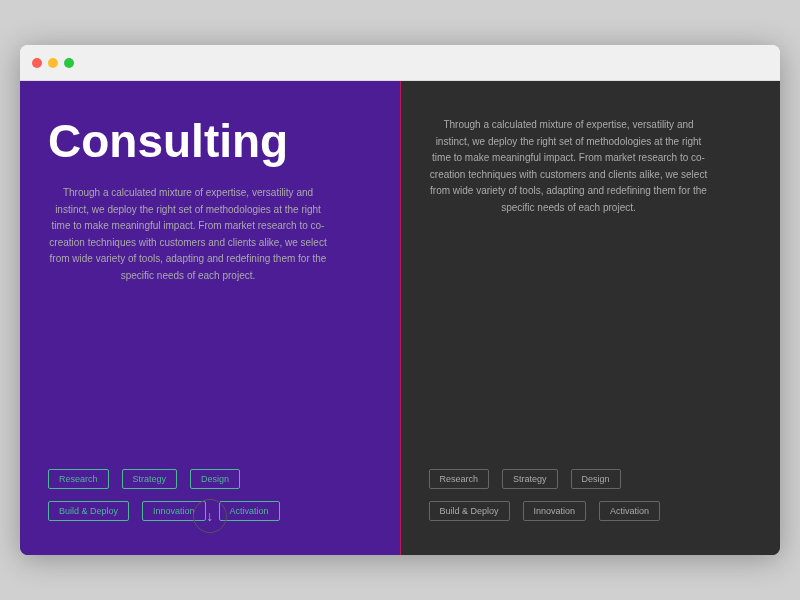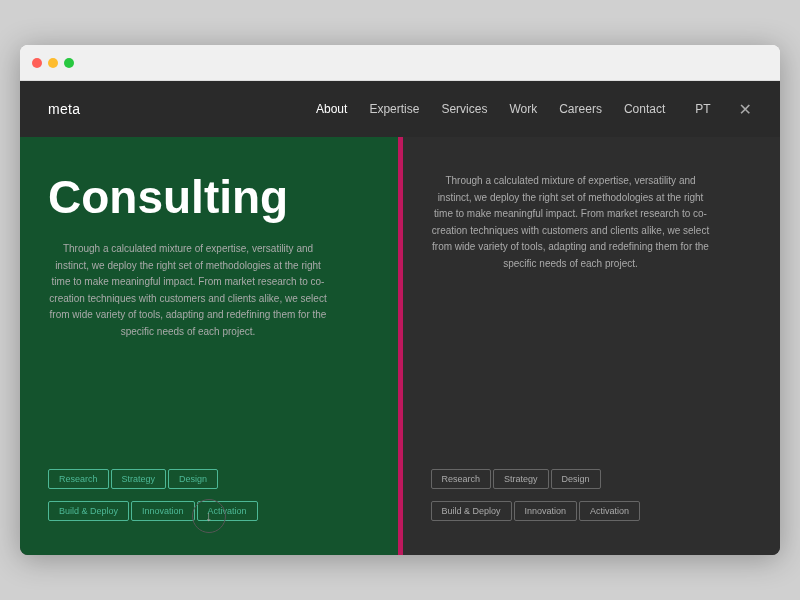--- a/index.html
+++ b/index.html
@@ -111,22 +111,22 @@
 
     .panel {
       flex: 1;
       padding: 36px 28px 28px 28px;
       display: flex;
       flex-direction: column;
       position: relative;
     }
 
     .panel-left {
-      background: #14532d;
-      border-right: 5px solid #be185d;
+      background: #4c1d95;
+      border-right: 1px solid #be185d;
     }
 
     .panel-right {
       background: #2e2e2e;
     }
 
     .panel-title {
       font-size: 46px;
       font-weight: 800;
       line-height: 1.05;
@@ -193,50 +193,37 @@
       display: flex;
       align-items: center;
       justify-content: center;
       cursor: pointer;
       color: #aaa;
       font-size: 14px;
     }
 
     .tag-row {
       display: flex;
-      gap: 2px;
+      gap: 13px;
       margin-bottom: 6px;
     }
   </style>
 </head>
 <body>
 
 <div class="browser-window">
 
   <div class="browser-bar">
     <div class="browser-dot red"></div>
     <div class="browser-dot yellow"></div>
     <div class="browser-dot green"></div>
   </div>
 
   <div class="page-content">
 
-    <nav class="nav">
-      <span class="nav-logo">meta</span>
-      <div class="nav-links">
-        <a class="nav-link active">About</a>
-        <a class="nav-link">Expertise</a>
-        <a class="nav-link">Services</a>
-        <a class="nav-link">Work</a>
-        <a class="nav-link">Careers</a>
-        <a class="nav-link">Contact</a>
-        <span class="nav-lang">PT</span>
-        <span class="nav-close">✕</span>
-      </div>
-    </nav>
 
     <div class="panels">
 
       <div class="panel panel-left">
         <h1 class="panel-title">Consulting</h1>
         <p class="panel-description">Through a calculated mixture of expertise, versatility and instinct, we deploy the right set of methodologies at the right time to make meaningful impact. From market research to co-creation techniques with customers and clients alike, we select from wide variety of tools, adapting and redefining them for the specific needs of each project.</p>
         <div class="tags">
           <div class="tag-row">
             <span class="tag">Research</span>
             <span class="tag">Strategy</span>

